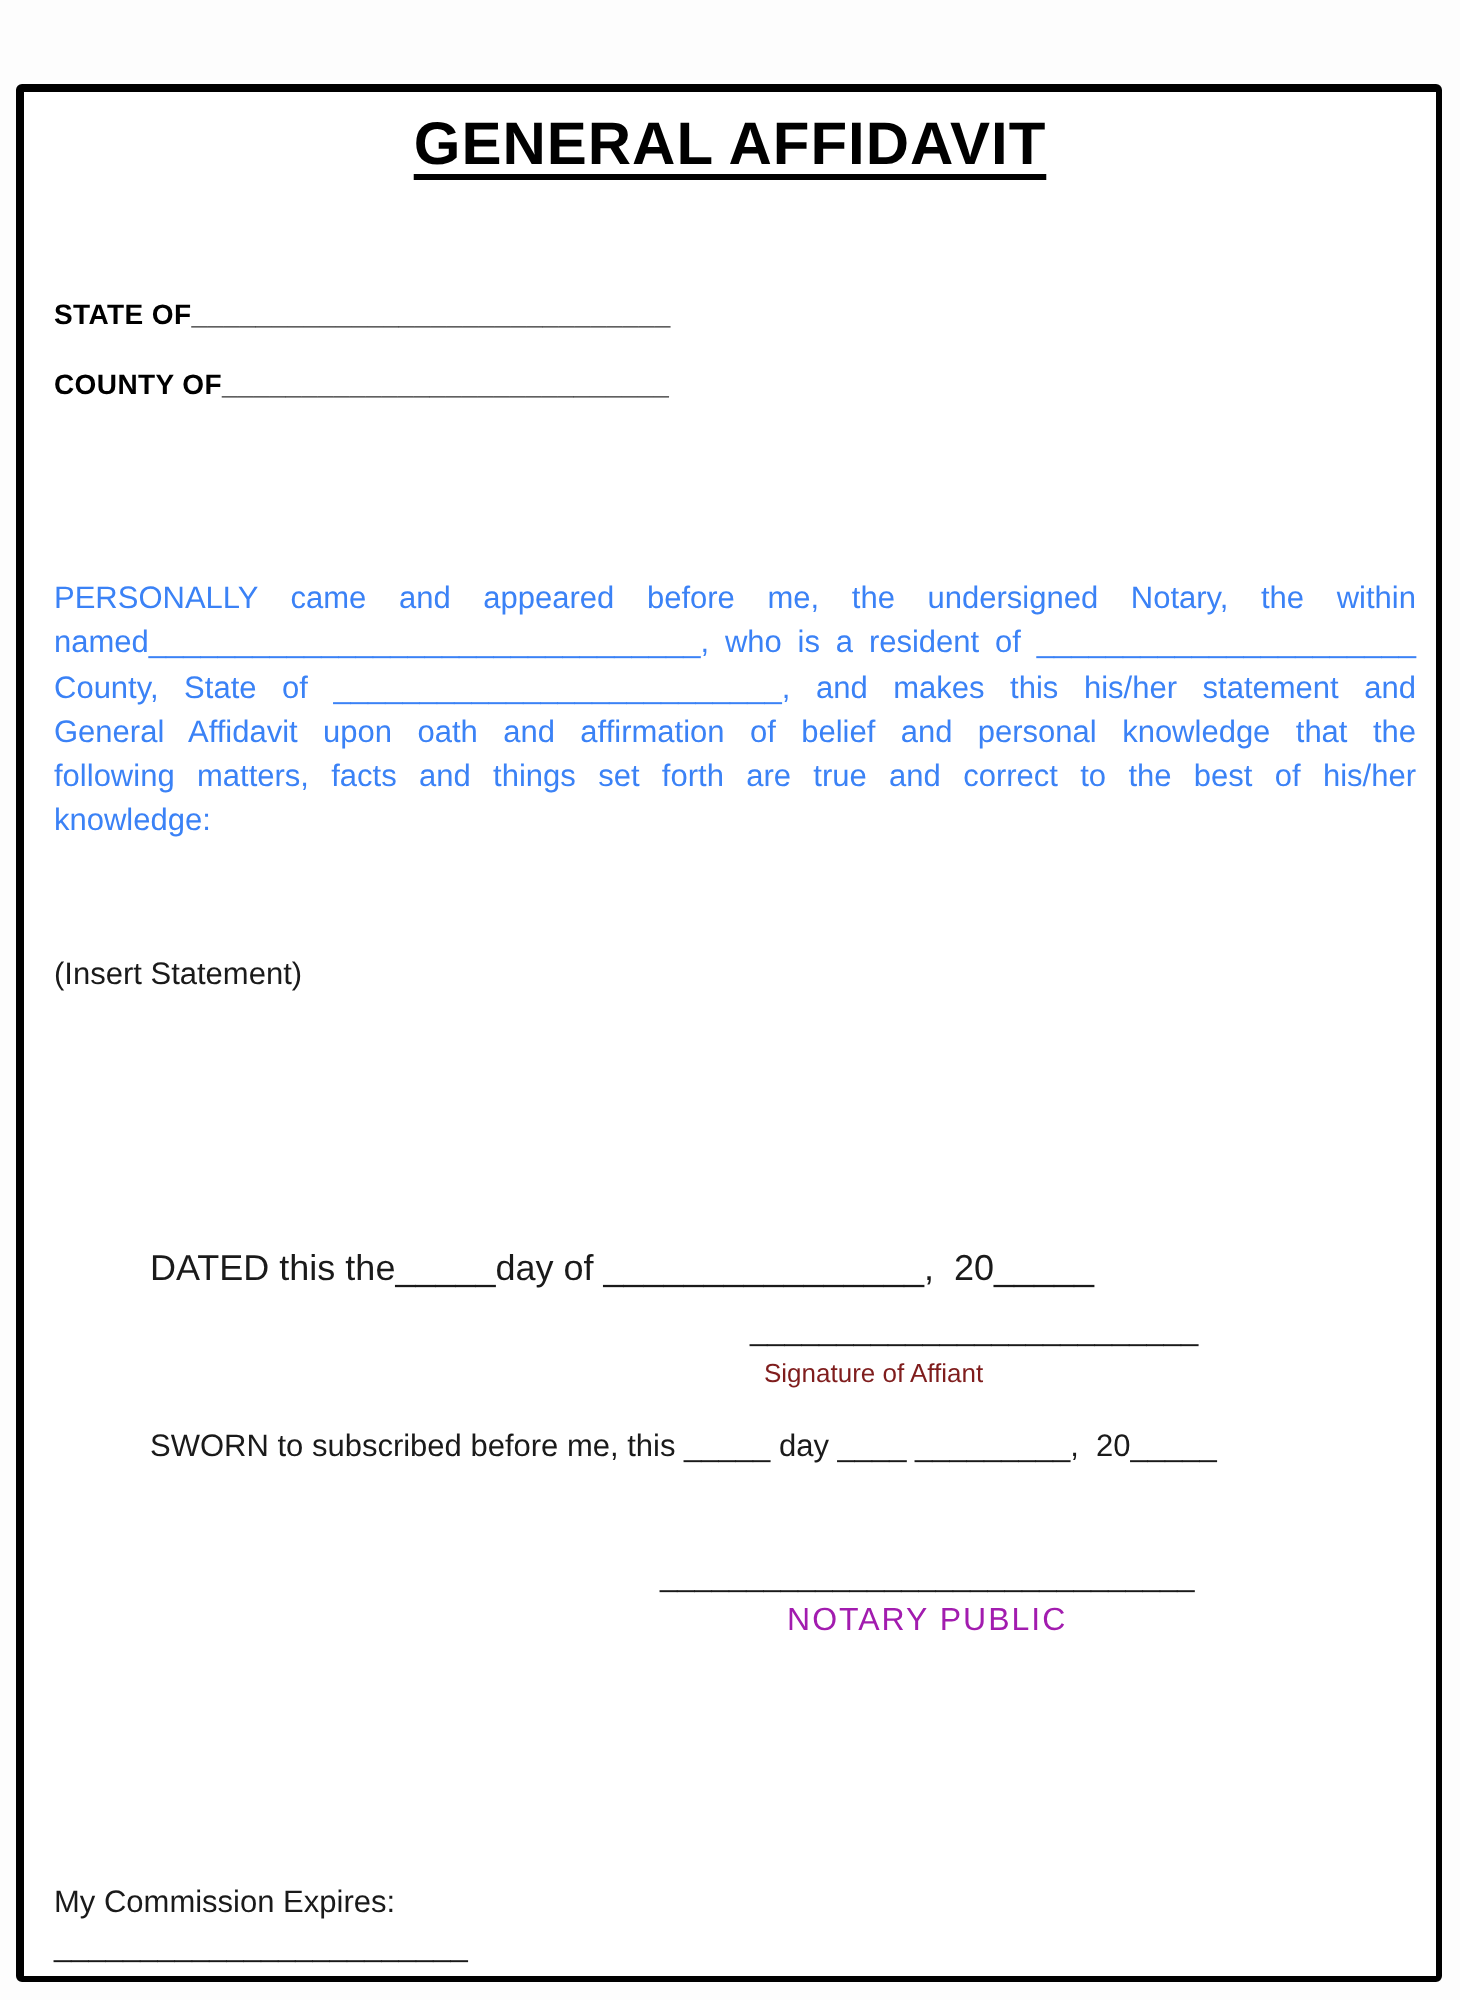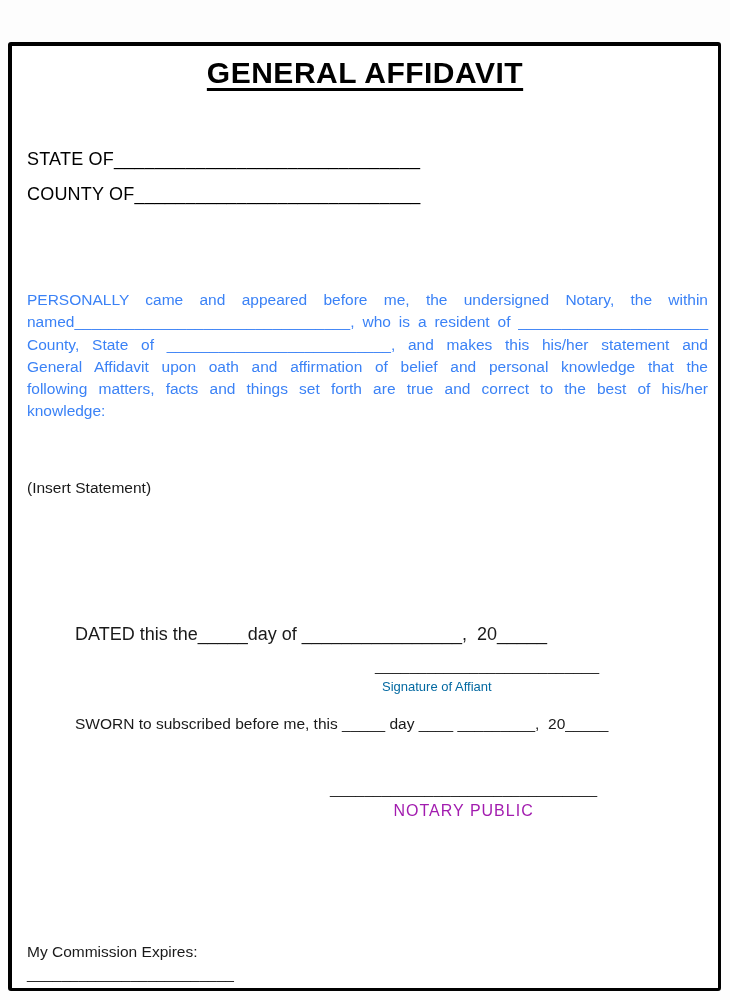--- a/index.html
+++ b/index.html
@@ -27,22 +27,22 @@
     font-weight: bold;
     color: #000;
     letter-spacing: 0.5px;
     text-decoration: underline;
     text-decoration-thickness: 3px;
     text-underline-offset: 5px;
   }
 
   .hdr-label {
     left: 15px;
-    font-weight: normal;
-    font-size: 18px;
+    font-weight: bold;
+    font-size: 14px;
     color: #000;
     letter-spacing: 0.2px;
   }
   .state-line  { top: 103px; }
   .county-line { top: 138px; }
 
   .para {
     left: 15px; top: 243px; width: 681px;
     font-size: 15.5px;
     line-height: 22.3px;
@@ -50,21 +50,21 @@
   }
   .jline { text-align: justify; text-align-last: justify; }
   .jline.last { text-align-last: left; }
 
   .insert-stmt { left: 15px; top: 433px; font-size: 15.5px; }
 
   .dated { left: 63px; top: 578px; font-size: 18px; white-space: pre; text-align: right; }
 
   .sig-block { left: 363px; top: 610px; }
   .sig-line { font-size: 15.5px; line-height: 20px; white-space: pre; }
-  .sig-label { font-size: 13px; margin-top: 3px; padding-left: 7px; color: #0369a1; }
+  .sig-label { font-size: 13px; margin-top: 3px; padding-left: 7px; color: #7f1d1d; }
 
   .sworn { left: 63px; top: 669px; font-size: 15.5px; white-space: pre; }
 
   .notary-block { left: 318px; top: 733px; text-align: center; }
   .notary-line { font-size: 15.5px; line-height: 20px; white-space: pre; }
   .notary-label { font-size: 16px; letter-spacing: 1px; margin-top: 3px; color: #a21caf; }
 
   .comm-block { left: 15px; top: 896px; }
   .comm-label { font-size: 15.5px; line-height: 20px; }
   .comm-line { font-size: 15.5px; line-height: 20px; margin-top: 2px; white-space: pre; }

